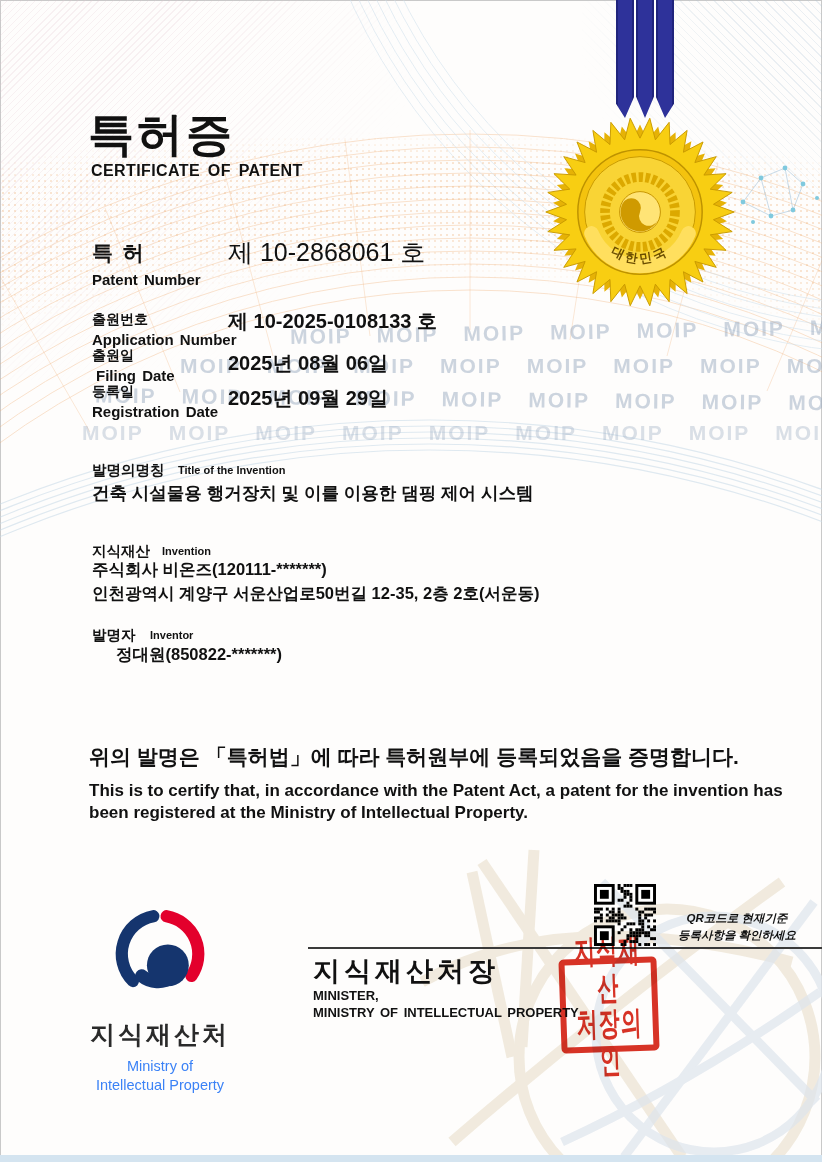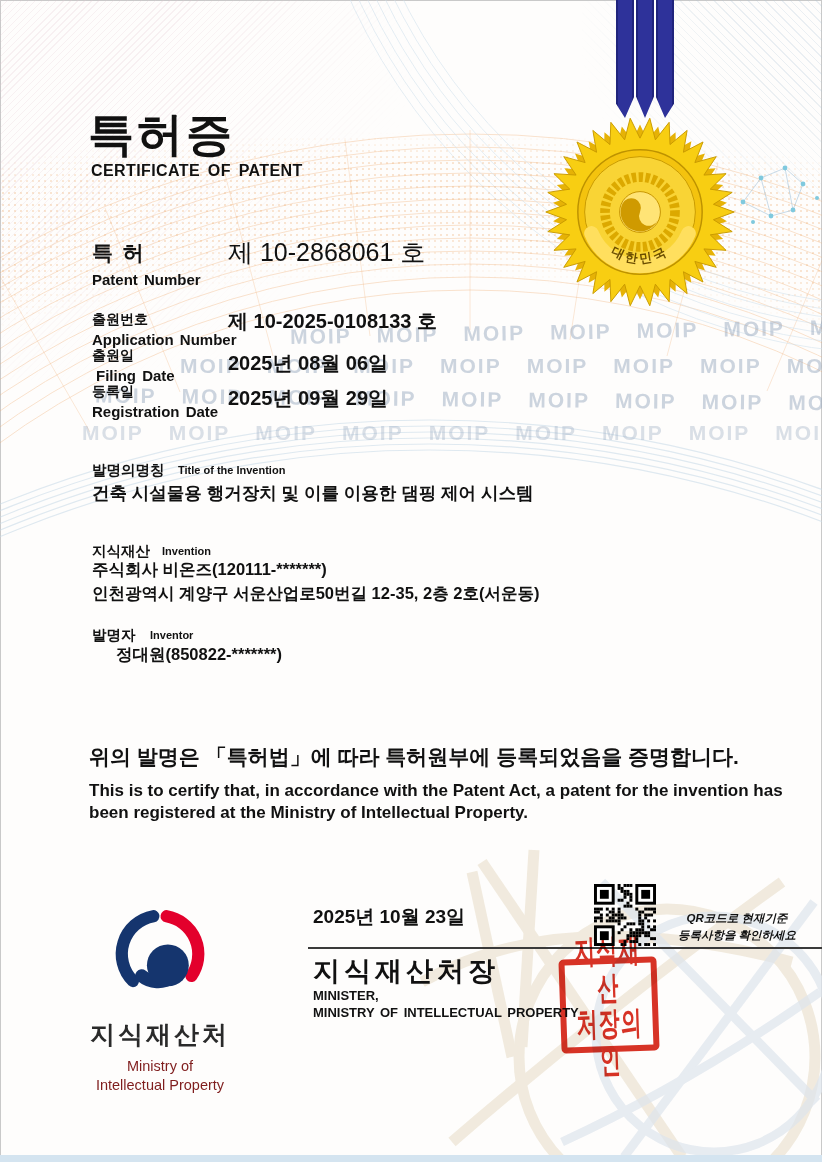--- a/index.html
+++ b/index.html
@@ -54,21 +54,21 @@
   .qr{position:absolute;left:594px;top:884px;z-index:4;}
   .qr-note{left:664px;top:910px;width:146px;font-size:11.5px;font-weight:700;line-height:1.45;text-align:center;white-space:normal;z-index:4;font-style:italic;}
   .seal{position:absolute;left:560px;top:958px;width:86px;height:82px;z-index:5;
     border:6px solid #d6281a;border-radius:5px;transform:rotate(-2deg);
     display:flex;flex-direction:column;align-items:center;justify-content:center;
     color:#d6281a;mix-blend-mode:multiply;opacity:.95;}
   .seal-inner{transform:scaleY(1.55);font-size:21px;font-weight:800;line-height:1.12;letter-spacing:1px;text-align:center;}
   .logo{position:absolute;left:60px;top:906px;width:200px;z-index:4;text-align:center;}
   .logo svg{display:block;margin:0 auto;}
   .logo-kr{margin-top:16px;font-size:25px;font-weight:600;letter-spacing:3px;color:#2a2a2a;}
-  .logo-en{margin-top:6px;font-size:14.5px;font-weight:500;color:#7f1d1d;line-height:1.3;}
+  .logo-en{margin-top:6px;font-size:14.5px;font-weight:500;color:#3b82f6;line-height:1.3;}
   .globe{position:absolute;z-index:1;}
   .constellation{position:absolute;left:733px;top:160px;z-index:1;}
 </style>
 </head>
 <body>
 
 <div class="sheet">
 
   <svg class="arcs" width="822" height="1162" viewBox="0 0 822 1162">
     <g id="rings-orange" fill="none" stroke="#f0ae74" stroke-width="1" opacity=".35">
@@ -211,21 +211,20 @@
   <div class="t body-val" style="left:92px;top:559px;">주식회사 비온즈(120111-*******)</div>
   <div class="t body-val" style="left:92px;top:583px;">인천광역시 계양구 서운산업로50번길 12-35, 2층 2호(서운동)</div>
 
   <div class="t sec-lab" style="left:92px;top:626px;">발명자</div>
   <div class="t sec-sub" style="left:150px;top:629px;">Inventor</div>
   <div class="t body-val" style="left:92px;top:644px;margin-left:24px;">정대원(850822-*******)</div>
 
   <div class="t stmt-kr">위의 발명은 「특허법」에 따라 특허원부에 등록되었음을 증명합니다.</div>
   <div class="t stmt-en">This is to certify that, in accordance with the Patent Act, a patent for the invention has been registered at the Ministry of Intellectual Property.</div>
 
-  <div class="t issue-date">2025년 10월 23일</div>
   <div class="rule"></div>
   <div class="t minister-kr">지식재산처장</div>
   <div class="t minister-en1">MINISTER,</div>
   <div class="t minister-en2">MINISTRY OF INTELLECTUAL PROPERTY</div>
 
   <svg id="qr" class="qr" width="62" height="62" viewBox="0 0 63 63" fill="#000">
       <rect x="24" y="0" width="3" height="3"></rect>
       <rect x="30" y="0" width="3" height="3"></rect>
       <rect x="33" y="0" width="3" height="3"></rect>
       <rect x="36" y="0" width="3" height="3"></rect>

